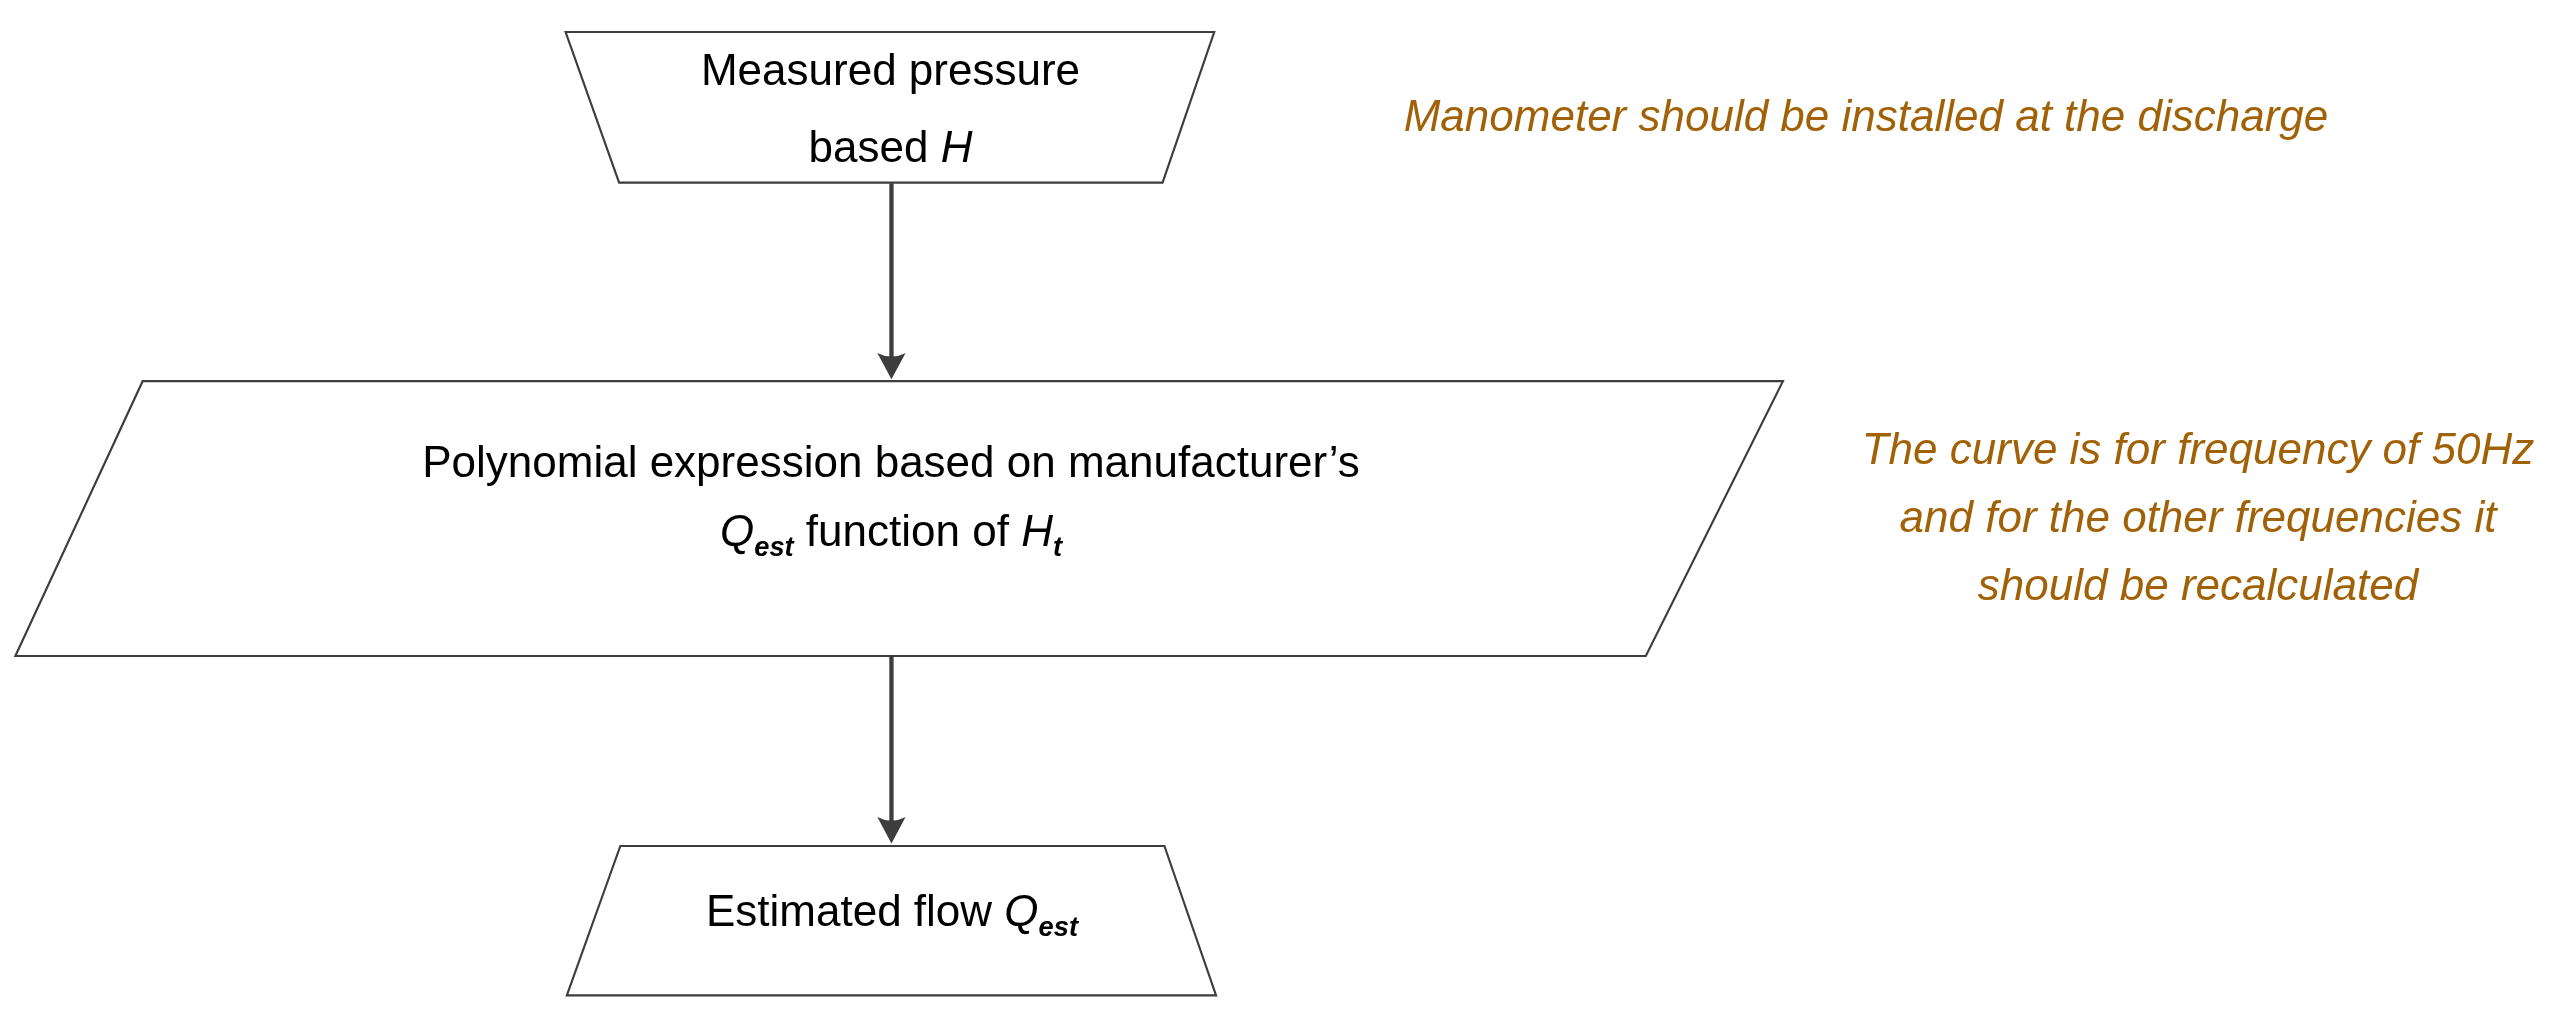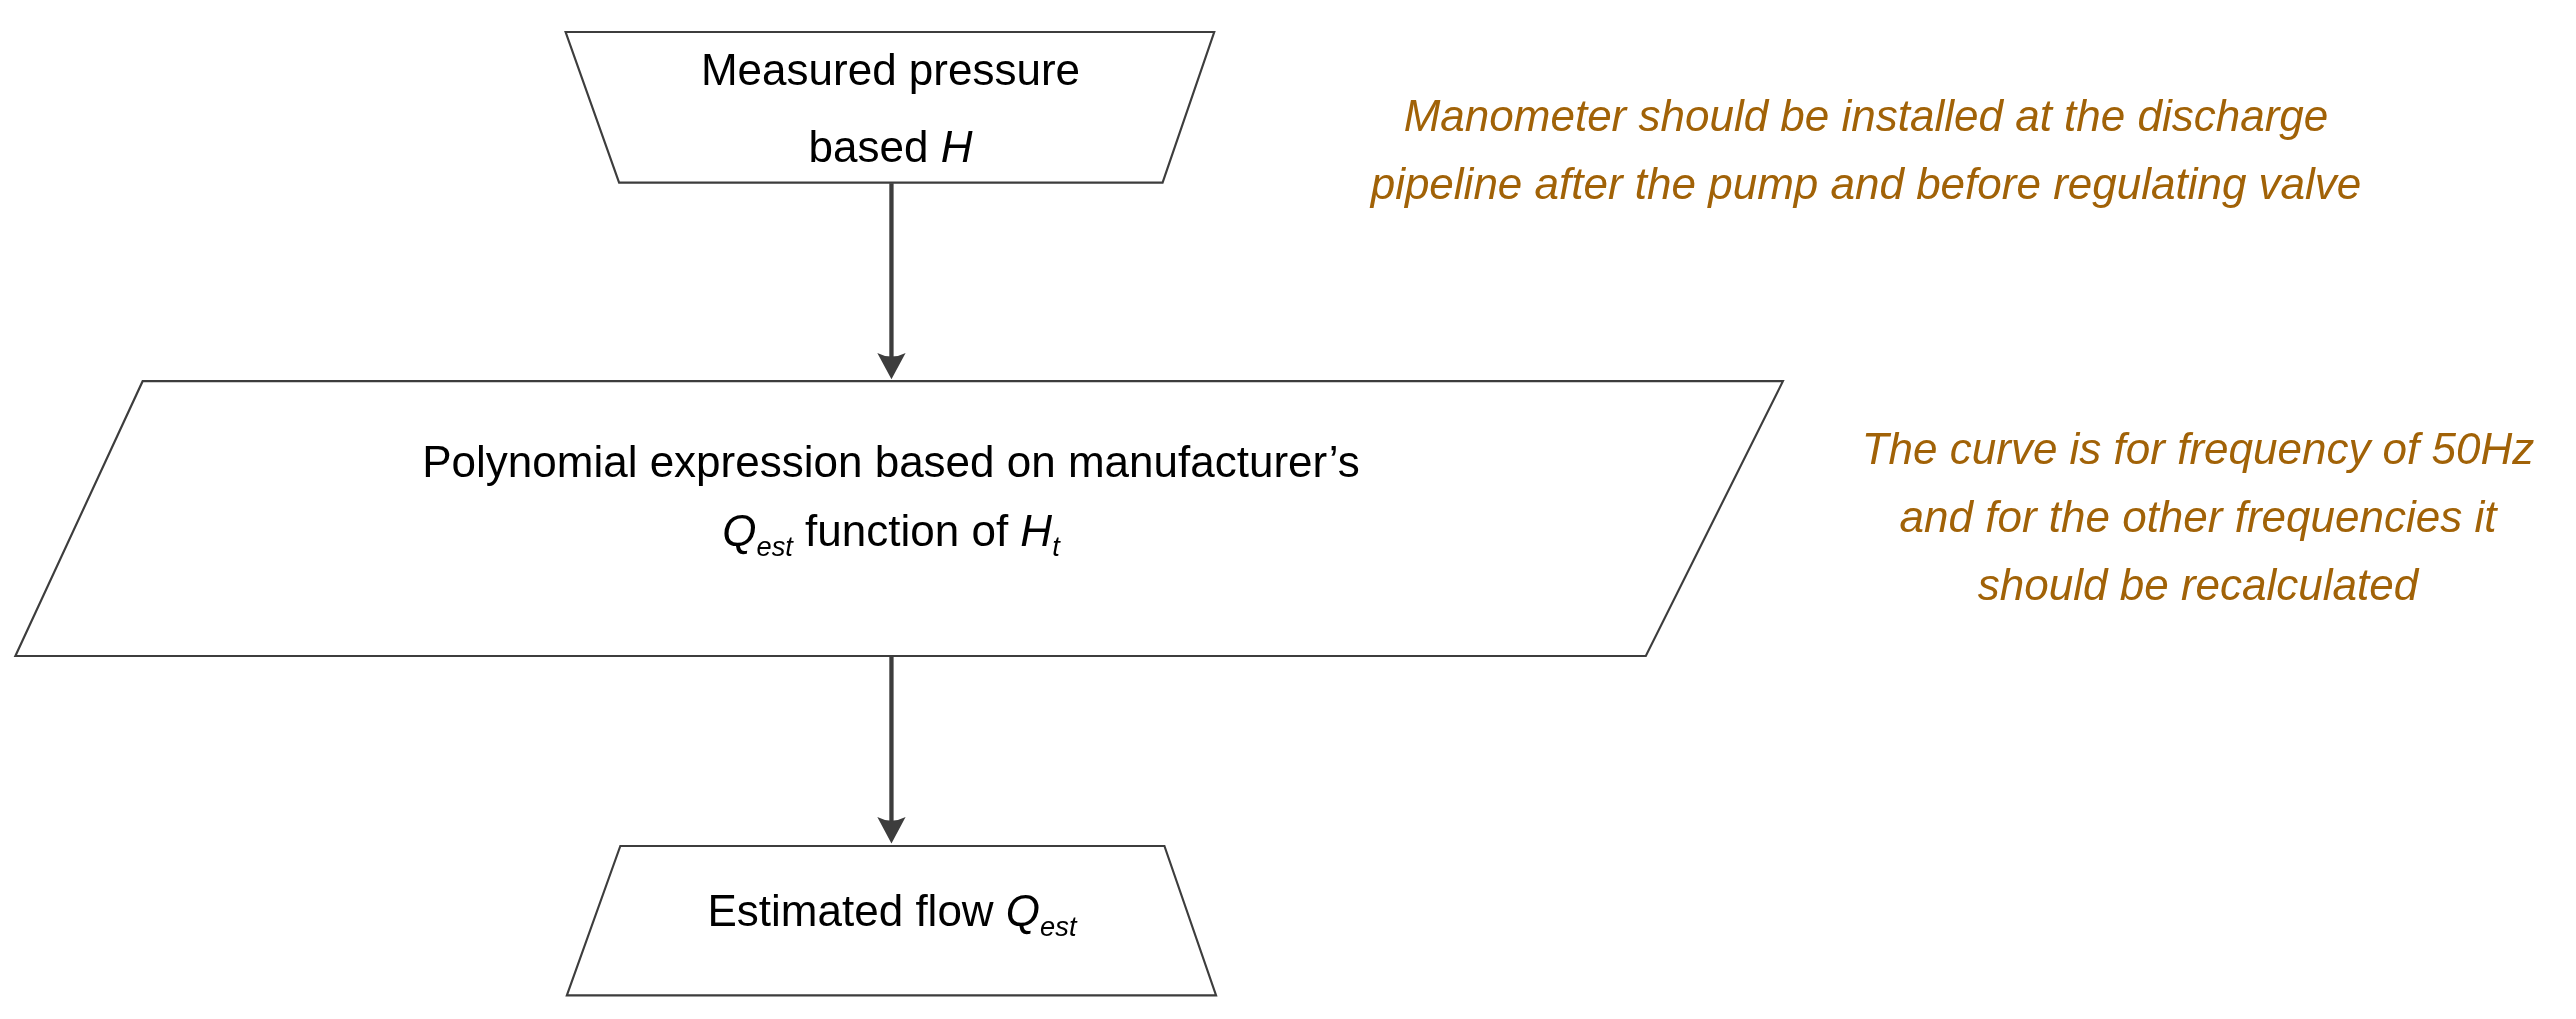--- a/index.html
+++ b/index.html
@@ -45,20 +45,21 @@
     font-style: italic;
   }
   .it {
     font-style: italic;
   }
   sub {
     font-size: 0.62em;
     font-style: italic;
     line-height: 0;
     vertical-align: sub;
+    font-weight: bold;
   }
   
   .label-top-trapezoid    { left: 619px; top: 32px;   width: 543px;  height: 151px; gap: 8px; }
   .label-parallelogram    { left: 141px;  top: 381px;  width: 1500px; height: 229px; }
   .label-bottom-trapezoid { left: 620px; top: 846px; width: 544px;  height: 129px; }
   .annotation-manometer   { left: 1251px; top: 82px;  width: 1230px; }
   .annotation-frequency   { left: 1780px; top: 415px;  width: 836px; }
 </style>
 </head>
 <body>
@@ -93,21 +94,20 @@
     <div>Polynomial expression based on manufacturer’s</div>
     <div><span class="it">Q</span><sub>est</sub><span> function of </span><span class="it">H</span><sub>t</sub></div>
   </div>
 
   <div class="shape-label label-bottom-trapezoid">
     <div><span>Estimated flow </span><span class="it">Q</span><sub>est</sub></div>
   </div>
 
   <div class="annotation annotation-manometer">
     <div>Manometer should be installed at the discharge</div>
-    <div>pipeline after the pump and before regulating valve</div>
   </div>
 
   <div class="annotation annotation-frequency">
     <div>The curve is for frequency of 50Hz</div>
     <div>and for the other frequencies it</div>
     <div>should be recalculated</div>
   </div>
 
 </div>
 

